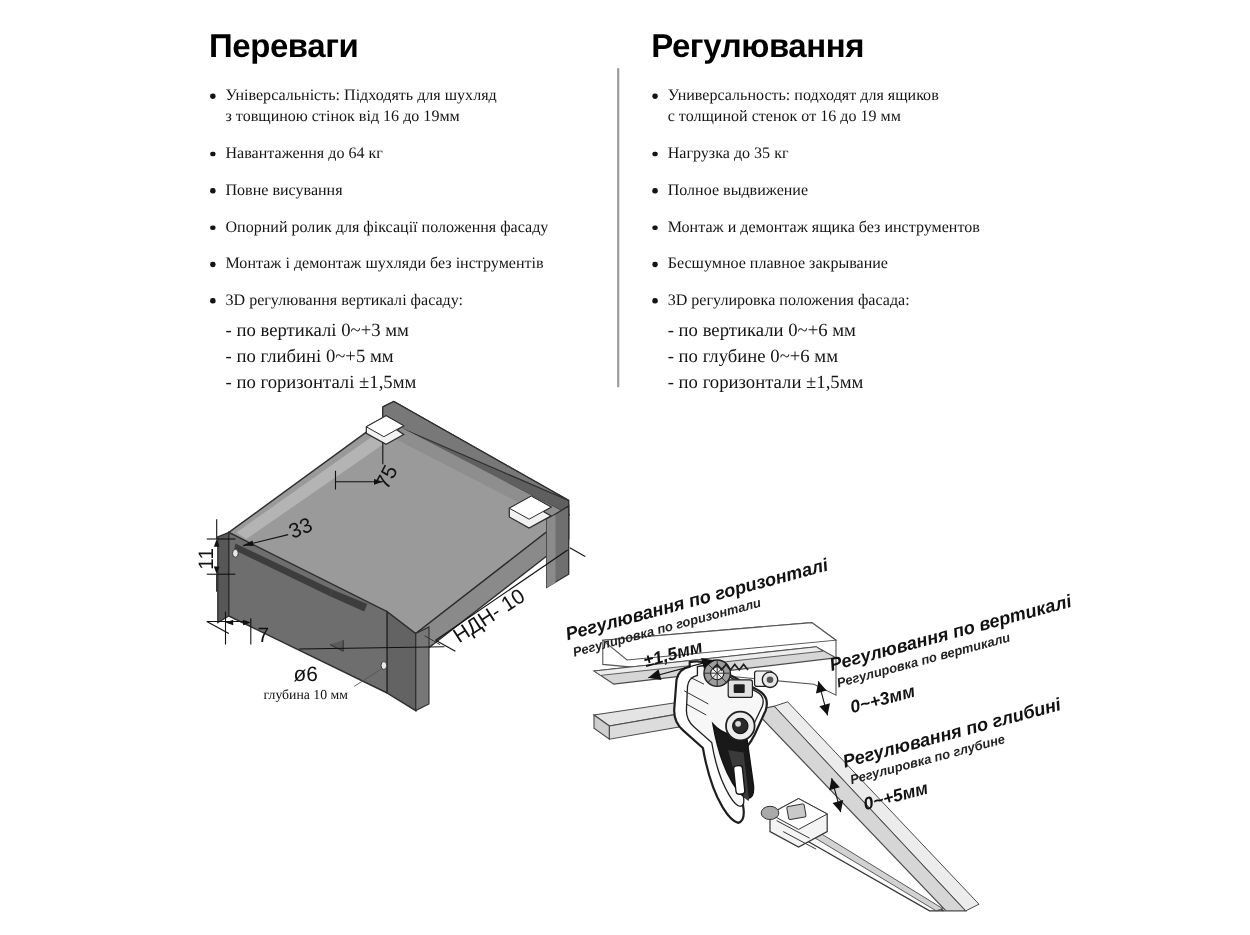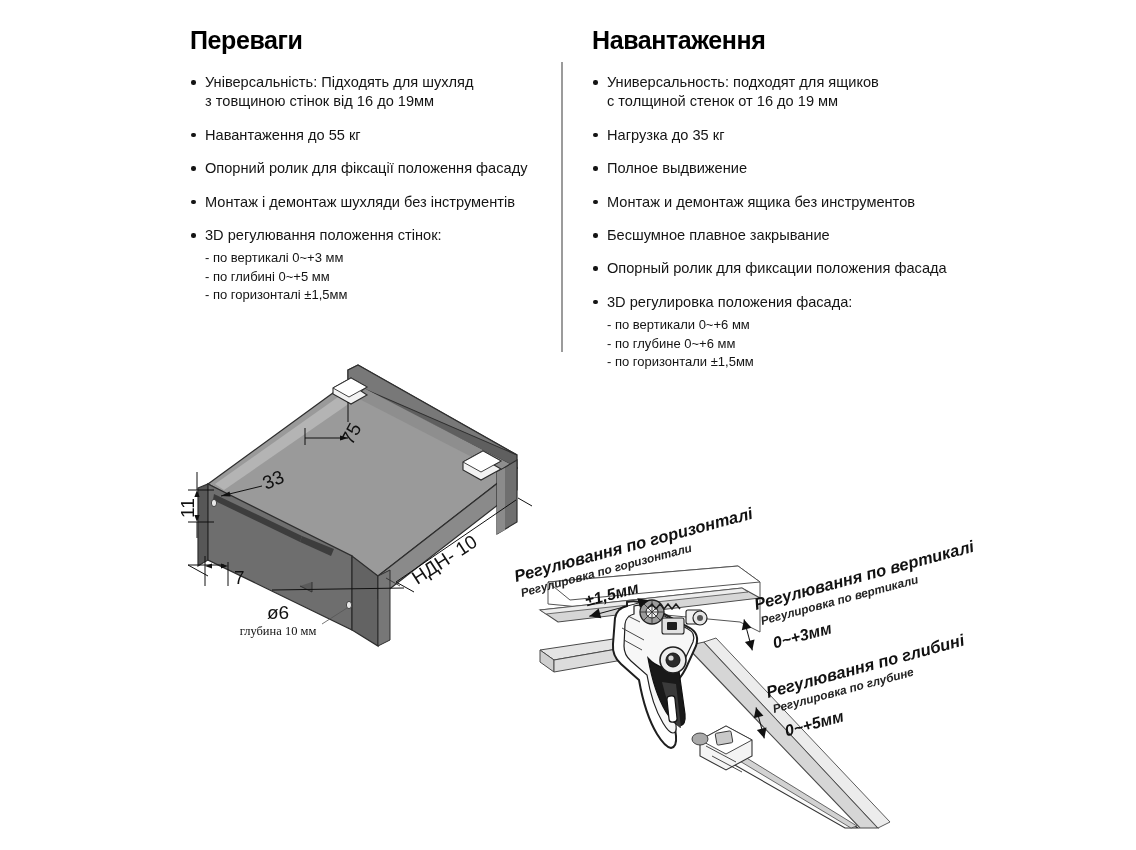--- a/index.html
+++ b/index.html
@@ -25,21 +25,21 @@
     height: 340px;
   }
   .col {
     position: absolute;
     top: 0;
   }
   .col-ua { left: 190px; width: 360px; }
   .col-ru { left: 592px; width: 380px; }
 
   .col-title {
-    font-size: 25px;
+    font-size: 30px;
     font-weight: bold;
     letter-spacing: -0.4px;
     margin: 0 0 18px 0;
     color: #000;
   }
 
   .divider {
     position: absolute;
     left: 561px;
     top: 36px;
@@ -53,39 +53,40 @@
     margin: 0;
     padding: 0;
   }
   ul.feat > li {
     position: relative;
     padding-left: 15px;
     font-size: 14.6px;
     line-height: 1.33;
     margin-bottom: 14px;
     color: #141414;
+    font-family: Liberation Serif, serif;
   }
   ul.feat > li::before {
     content: "";
     position: absolute;
     left: 1px;
     top: 7px;
     width: 4.5px;
     height: 4.5px;
     border-radius: 50%;
     background: #141414;
   }
 
   .subitems {
     list-style: none;
     margin: 4px 0 0 0;
     padding: 0;
   }
   .subitems li {
-    font-size: 13px;
+    font-size: 17px;
     line-height: 1.42;
     color: #141414;
     white-space: nowrap;
   }
 
   
   .drawing {
     position: absolute;
     left: 0;
     top: 360px;
@@ -112,43 +113,43 @@
 <body>
 
 <div class="features">
 
   <div class="divider"></div>
 
   <div class="col col-ua">
     <h2 class="col-title">Переваги</h2>
     <ul class="feat">
       <li><span>Універсальність: Підходять для шухляд<br>з товщиною стінок  від 16 до 19мм</span></li>
-      <li><span>Навантаження до 55 кг</span></li>
+      <li><span>Навантаження до 64 кг</span></li>
+      <li><span>Повне висування</span></li>
       <li><span>Опорний ролик для фіксації положення фасаду</span></li>
       <li><span>Монтаж і демонтаж шухляди без інструментів</span></li>
       <li>
-        <span>3D регулювання положення стінок:</span>
+        <span>3D регулювання вертикалі фасаду:</span>
         <ul class="subitems">
           <li>- по вертикалі 0~+3 мм</li>
           <li>- по глибині 0~+5 мм</li>
           <li>- по горизонталі ±1,5мм</li>
         </ul>
       </li>
     </ul>
   </div>
 
   <div class="col col-ru">
-    <h2 class="col-title">Навантаження</h2>
+    <h2 class="col-title">Регулювання</h2>
     <ul class="feat">
       <li><span>Универсальность: подходят для ящиков<br>с толщиной стенок от 16 до 19 мм</span></li>
       <li><span>Нагрузка до 35 кг</span></li>
       <li><span>Полное выдвижение</span></li>
       <li><span>Монтаж и демонтаж ящика без инструментов</span></li>
       <li><span>Бесшумное плавное закрывание</span></li>
-      <li><span>Опорный ролик для фиксации положения фасада</span></li>
       <li>
         <span>3D регулировка положения фасада:</span>
         <ul class="subitems">
           <li>- по вертикали 0~+6 мм</li>
           <li>- по глубине 0~+6 мм</li>
           <li>- по горизонтали ±1,5мм</li>
         </ul>
       </li>
     </ul>
   </div>

